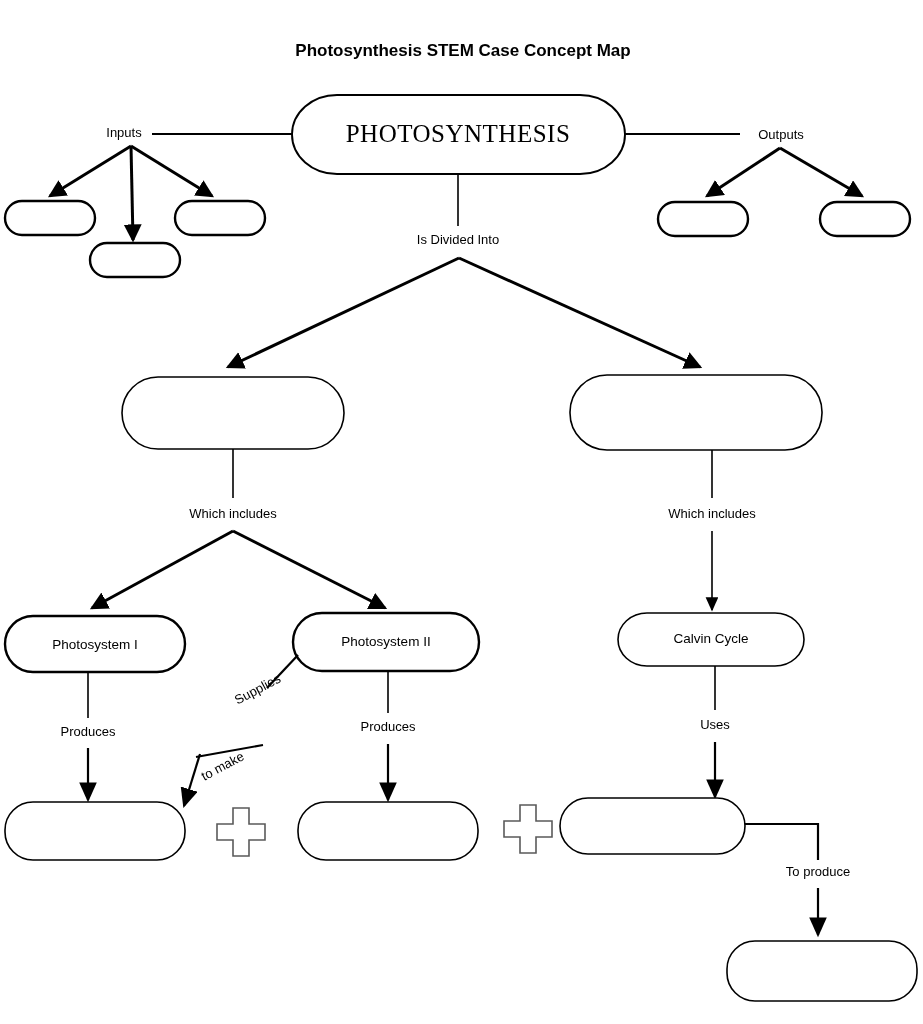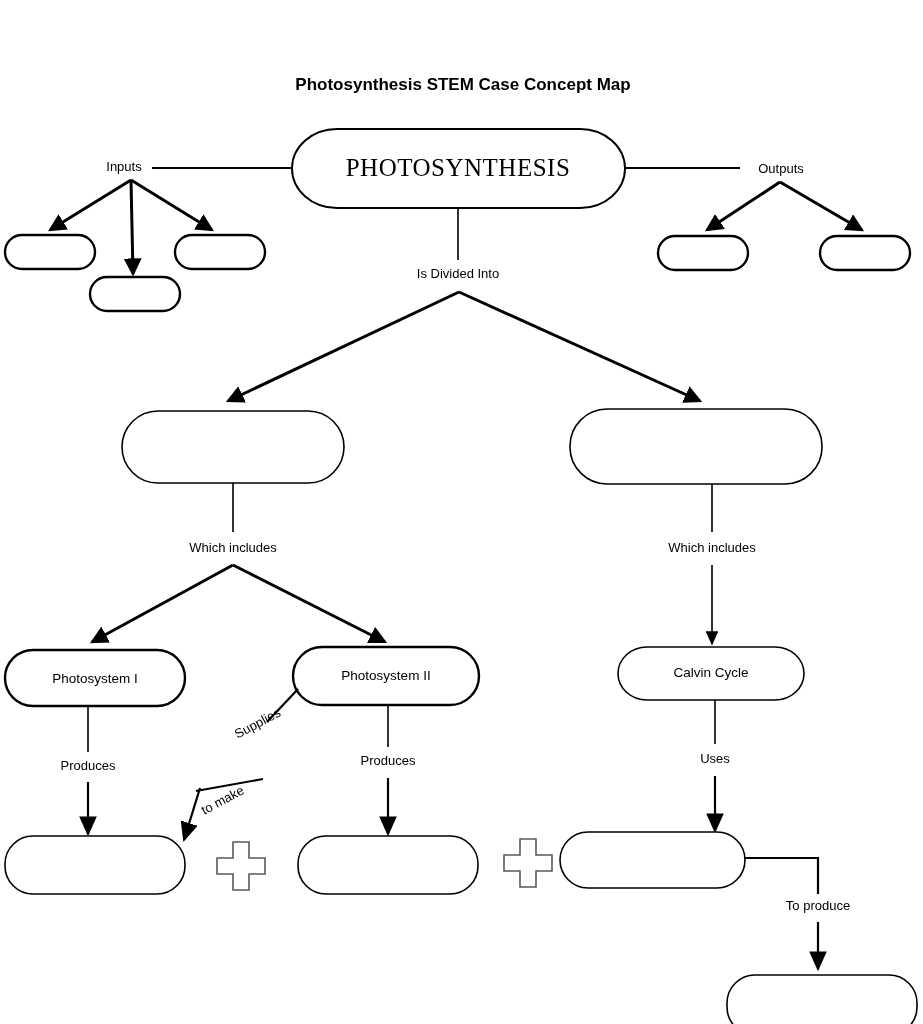--- a/index.html
+++ b/index.html
@@ -13,21 +13,20 @@
     font-family: "Liberation Sans", sans-serif;
     position: relative;
     overflow: hidden;
   }
   #map-root {
     position: absolute;
     left: 0;
     top: 0;
     width: 923px;
     height: 735px;
-    margin-top: 34px;
   }
   svg {
     display: block;
   }
   .node-shape {
     fill: #ffffff;
     stroke: #000000;
     stroke-width: 1.6;
   }
   .node-shape-main {

